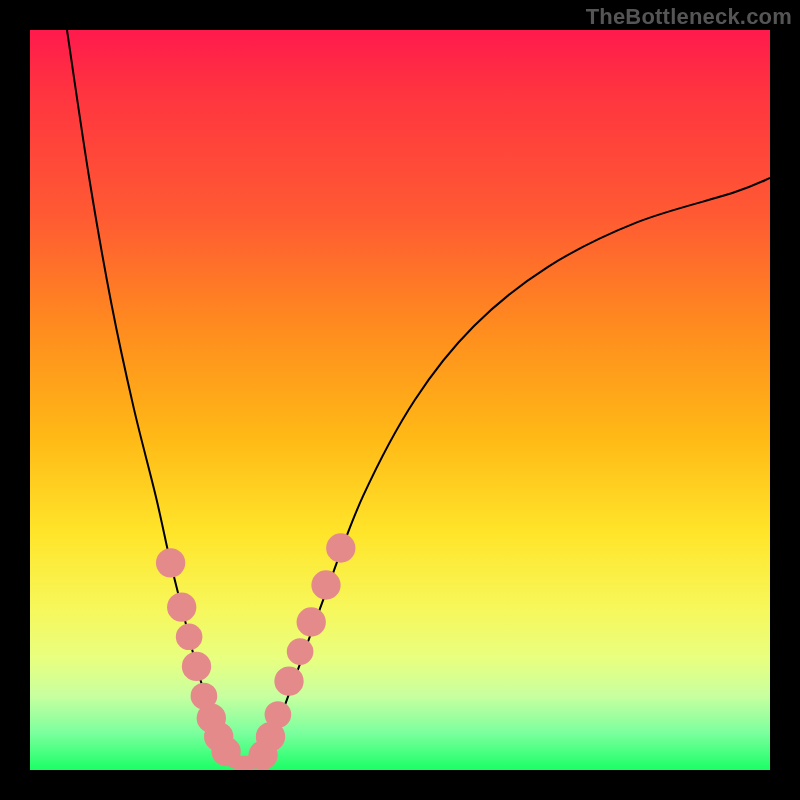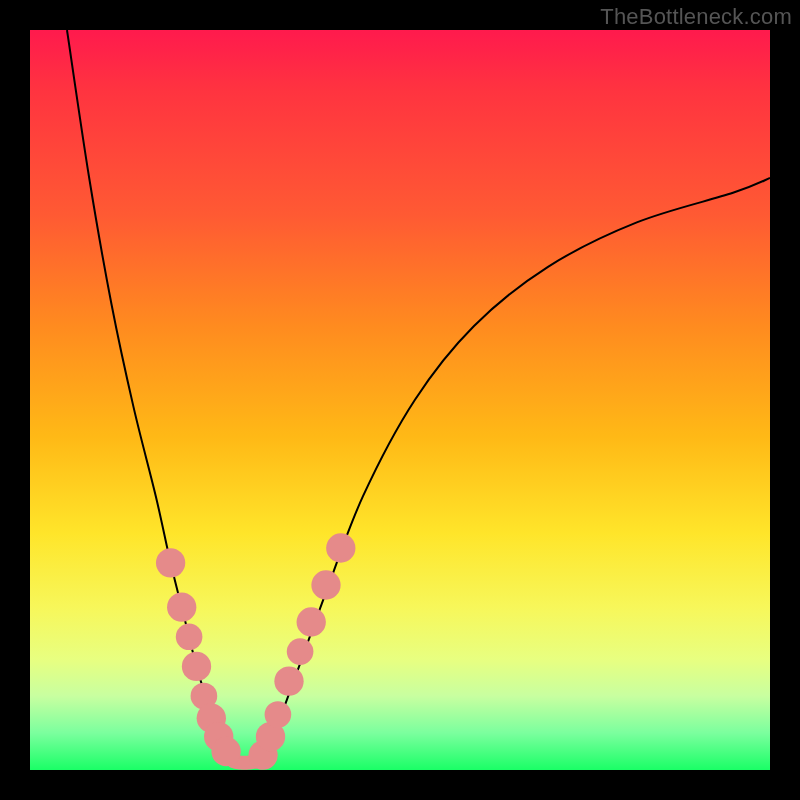--- a/index.html
+++ b/index.html
@@ -40,21 +40,21 @@
       #7bff9e 95%,
       #1aff66 100%
     );
   }
   .watermark {
     position: absolute;
     top: 4px;
     right: 8px;
     color: #555;
     font-size: 22px;
-    font-weight: 400;
+    font-weight: 700;
     letter-spacing: 0.2px;
     user-select: none;
   }
   svg.curves {
     position: absolute;
     left: 0;
     top: 0;
     width: 740px;
     height: 740px;
   }

